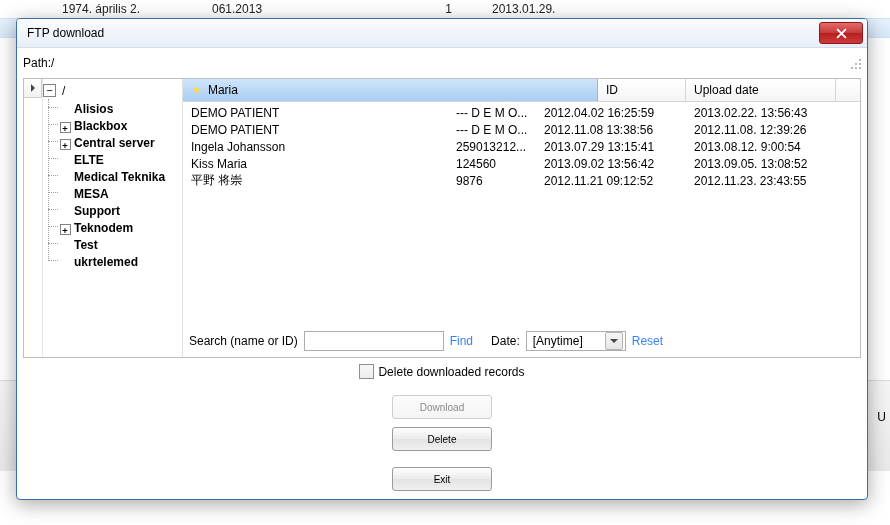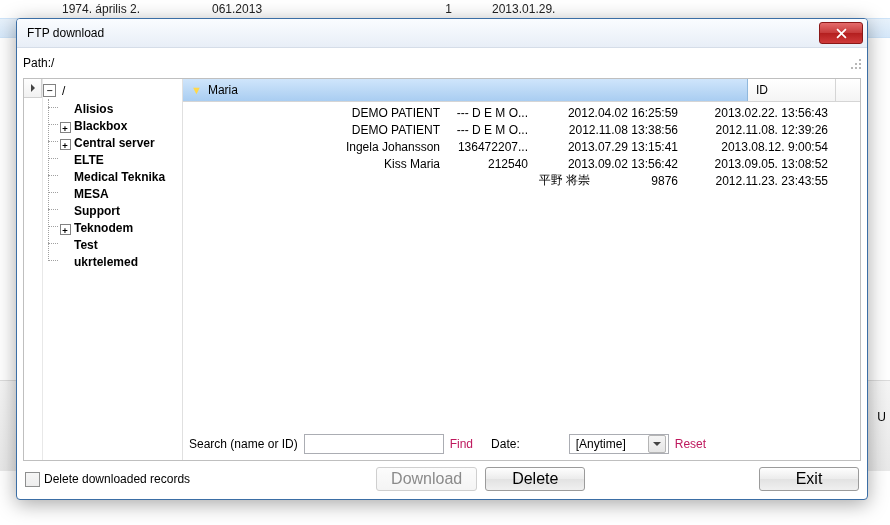--- a/index.html
+++ b/index.html
@@ -216,21 +216,21 @@
     flex:1;
     padding-top: 2px;
     overflow: hidden;
   }
   .grow {
     display:flex;
     height: 17px;
     align-items:center;
     font-size: 12px;
   }
-  .grow > div { box-sizing: border-box; padding: 0 8px; overflow: hidden; white-space: nowrap; text-overflow: ellipsis; text-align: right;}
+  .grow > div { box-sizing: border-box; padding: 0 8px; overflow: hidden; white-space: nowrap; text-overflow: ellipsis;}
   .c-name { flex:1; min-width:220px; }
   .c-id { width:88px; }
   .c-rec { width:150px; }
   .c-upl { width:150px; }
   .c-tail { width:24px; }
 
   .searchbar {
     display:flex; align-items:center;
     padding: 6px 6px;
     gap: 6px;
@@ -245,55 +245,55 @@
   }
   .search-field { width: 140px; }
   .combo {
     height:20px;
     border:1px solid #abadb3;
     display:inline-flex; align-items:center;
     padding: 0 2px 0 6px;
     min-width: 100px;
     background:#fff;
     box-sizing:border-box;
-    margin-left:43px;
   }
   .combo-arrow {
     margin-left:auto;
     width:16px; height:16px;
     border:1px solid #b5b5b5;
     border-radius:2px;
     background:linear-gradient(#f5f5f5, #e6e6e6);
     display:flex; align-items:center; justify-content:center;
   }
   .combo-arrow svg { width:8px; height:8px; }
-  .link { color:#be185d; }
+  .link { color:#3b82f6; }
 
   .bottombar {
     display:flex; align-items:center;
     padding: 6px 8px 8px 8px;
     gap: 8px;
+    flex-direction: column;
   }
   .chk {
     width:13px; height:13px;
     border:1px solid #8e8f8f;
     background: linear-gradient(#f6f6f6, #ededed);
     display:inline-block;
     vertical-align: middle;
     margin-right:4px;
   }
   .btn {
     min-width: 70px;
     height: 22px;
     border: 1px solid #9b9b9b;
     border-radius: 3px;
     background: linear-gradient(#fefefe, #ececec 49%, #e2e2e2 50%, #f0f0f0);
     display:inline-flex; align-items:center; justify-content:center;
     padding: 0 14px;
-    font-size:16px;
+    font-size:10px;
   }
   .btn.disabled { color:#8a8a8a; border-color:#cfcfcf; background: linear-gradient(#fcfcfc,#f4f4f4);}
   .spacer { flex:1; }
 
 </style>
 </head>
 <body>
 
 <div class="bg">
   <div class="bg-row" style="top:0">
@@ -396,54 +396,56 @@
       </div>
     </div>
 
     <div class="right-pane">
       <div class="grid-header">
         <div class="col name">
           <span class="tri">▼</span>
           <span>Maria</span>
         </div>
         <div class="col id">ID</div>
+        <div class="col upl">Upload date</div>
         <div class="col tail"></div>
       </div>
       <div class="grid-body" id="grid-body">
           <div class="grow">
             <div class="c-name">DEMO PATIENT</div>
             <div class="c-id">--- D E M O...</div>
             <div class="c-rec">2012.04.02 16:25:59</div>
             <div class="c-upl">2013.02.22. 13:56:43</div>
             <div class="c-tail"></div>
           </div>
           <div class="grow">
             <div class="c-name">DEMO PATIENT</div>
             <div class="c-id">--- D E M O...</div>
             <div class="c-rec">2012.11.08 13:38:56</div>
             <div class="c-upl">2012.11.08. 12:39:26</div>
             <div class="c-tail"></div>
           </div>
           <div class="grow">
             <div class="c-name">Ingela Johansson</div>
-            <div class="c-id">136472207...</div>
+            <div class="c-id">259013212...</div>
             <div class="c-rec">2013.07.29 13:15:41</div>
             <div class="c-upl">2013.08.12. 9:00:54</div>
             <div class="c-tail"></div>
           </div>
           <div class="grow">
             <div class="c-name">Kiss Maria</div>
-            <div class="c-id">212540</div>
+            <div class="c-id">124560</div>
             <div class="c-rec">2013.09.02 13:56:42</div>
             <div class="c-upl">2013.09.05. 13:08:52</div>
             <div class="c-tail"></div>
           </div>
           <div class="grow">
             <div class="c-name">平野 将崇</div>
             <div class="c-id">9876</div>
+            <div class="c-rec">2012.11.21 09:12:52</div>
             <div class="c-upl">2012.11.23. 23:43:55</div>
             <div class="c-tail"></div>
           </div>
         </div>
 
       <div class="searchbar">
         <span>Search (name or ID)</span>
         <input type="text" class="search-field" style="">
         <span class="link">Find</span>
         <span style="width:6px"></span>

